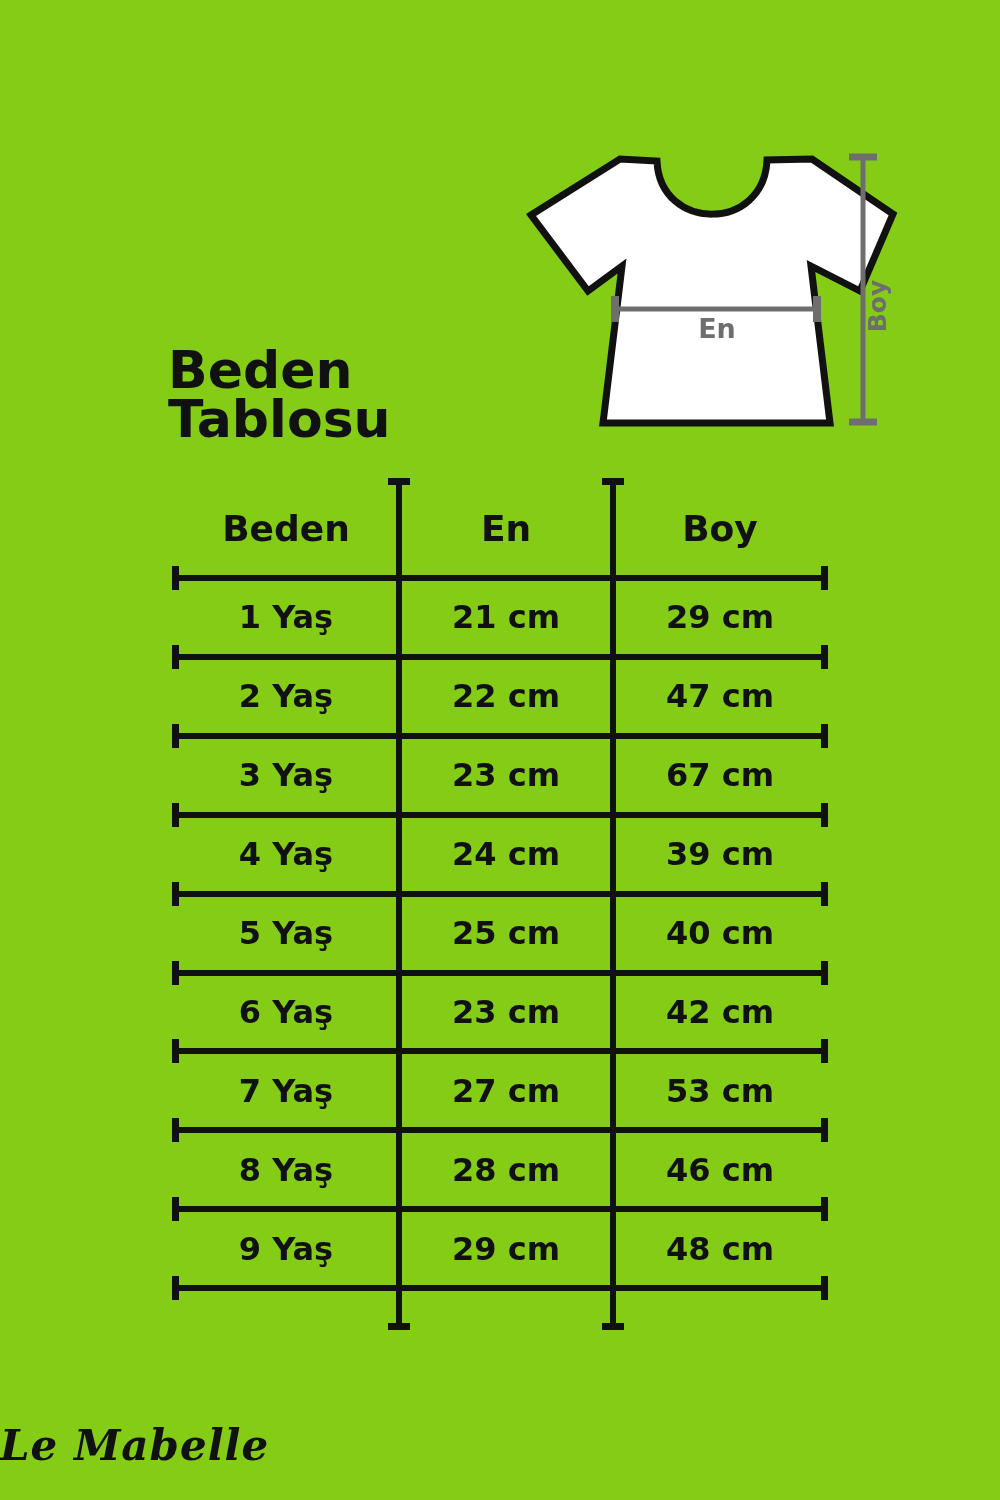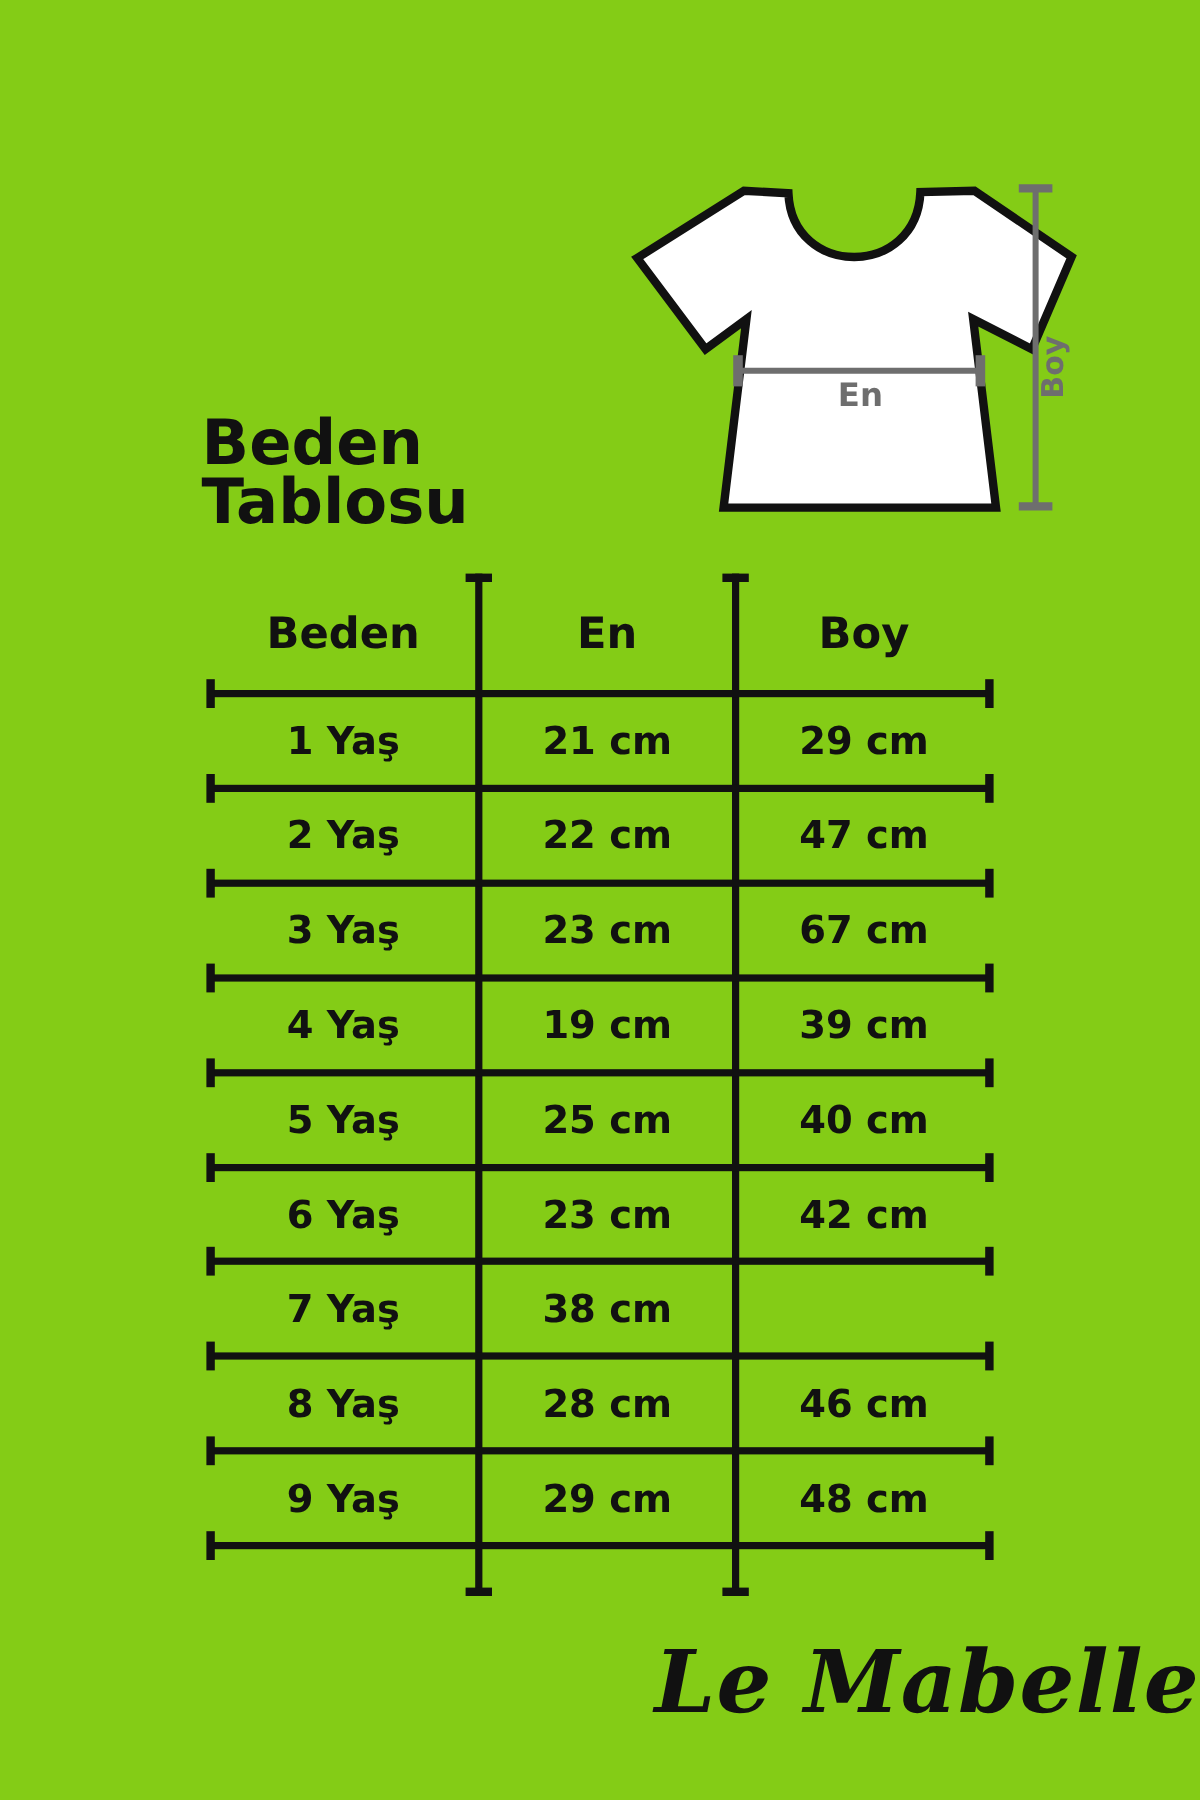--- a/index.html
+++ b/index.html
@@ -38,23 +38,23 @@
     display:flex;align-items:center;justify-content:center;
     font-weight:bold;white-space:nowrap;
   }
   .c0{width:226px;}
   .c1{width:214px;}
   .c2{width:214px;}
   .header .cell{font-size:36px;}
   .tbody .cell{font-size:32px;}
   
   .brand{
-    position:absolute;left:0;top:1359px;width:1000px;text-align:right;
+    position:absolute;left:0;top:1421px;width:1000px;text-align:left;
     font-family:"DejaVu Serif",serif;font-style:italic;font-weight:bold;
-    font-size:72px;letter-spacing:1px;color:#111111;
+    font-size:42px;letter-spacing:1px;color:#111111;
   }
 </style>
 </head>
 <body>
 
 <div class="stage">
 
   <svg class="tshirt-svg" width="420" height="320" viewBox="500 130 420 320">
     <path d="M 531 215 L 620 159 L 657 161 C 660 232 764 232 767 160 L 812 159 L 893 214 L 860 291 L 811 266 L 830 423 L 603 423 L 622 266 L 588 291 Z" fill="#ffffff" stroke="#111111" stroke-width="7" stroke-linejoin="miter"></path>
     <g stroke="#6e6e6e">
@@ -96,36 +96,37 @@
             <div class="cell c1">22 cm</div>
             <div class="cell c2">47 cm</div>
           </div>
           <div class="row">
             <div class="cell c0">3 Yaş</div>
             <div class="cell c1">23 cm</div>
             <div class="cell c2">67 cm</div>
           </div>
           <div class="row">
             <div class="cell c0">4 Yaş</div>
-            <div class="cell c1">19 cm</div>
+            <div class="cell c1">24 cm</div>
             <div class="cell c2">39 cm</div>
           </div>
           <div class="row">
             <div class="cell c0">5 Yaş</div>
             <div class="cell c1">25 cm</div>
             <div class="cell c2">40 cm</div>
           </div>
           <div class="row">
             <div class="cell c0">6 Yaş</div>
             <div class="cell c1">23 cm</div>
             <div class="cell c2">42 cm</div>
           </div>
           <div class="row">
             <div class="cell c0">7 Yaş</div>
-            <div class="cell c2">38 cm</div>
+            <div class="cell c1">27 cm</div>
+            <div class="cell c2">53 cm</div>
           </div>
           <div class="row">
             <div class="cell c0">8 Yaş</div>
             <div class="cell c1">28 cm</div>
             <div class="cell c2">46 cm</div>
           </div>
           <div class="row">
             <div class="cell c0">9 Yaş</div>
             <div class="cell c1">29 cm</div>
             <div class="cell c2">48 cm</div>

